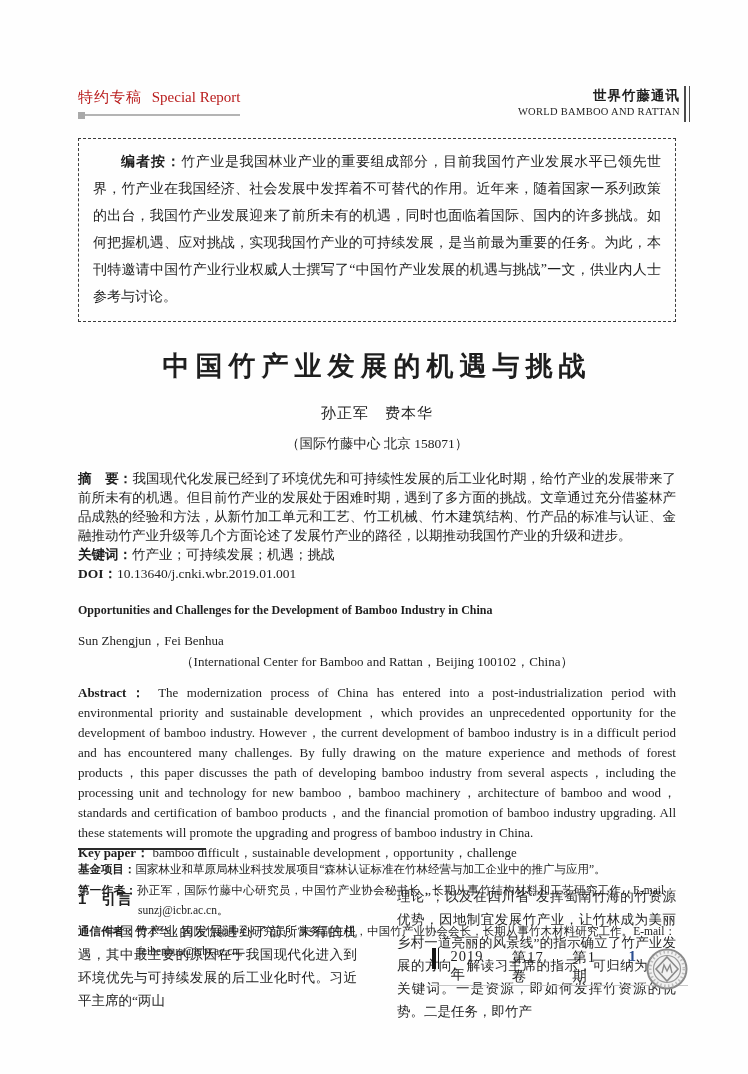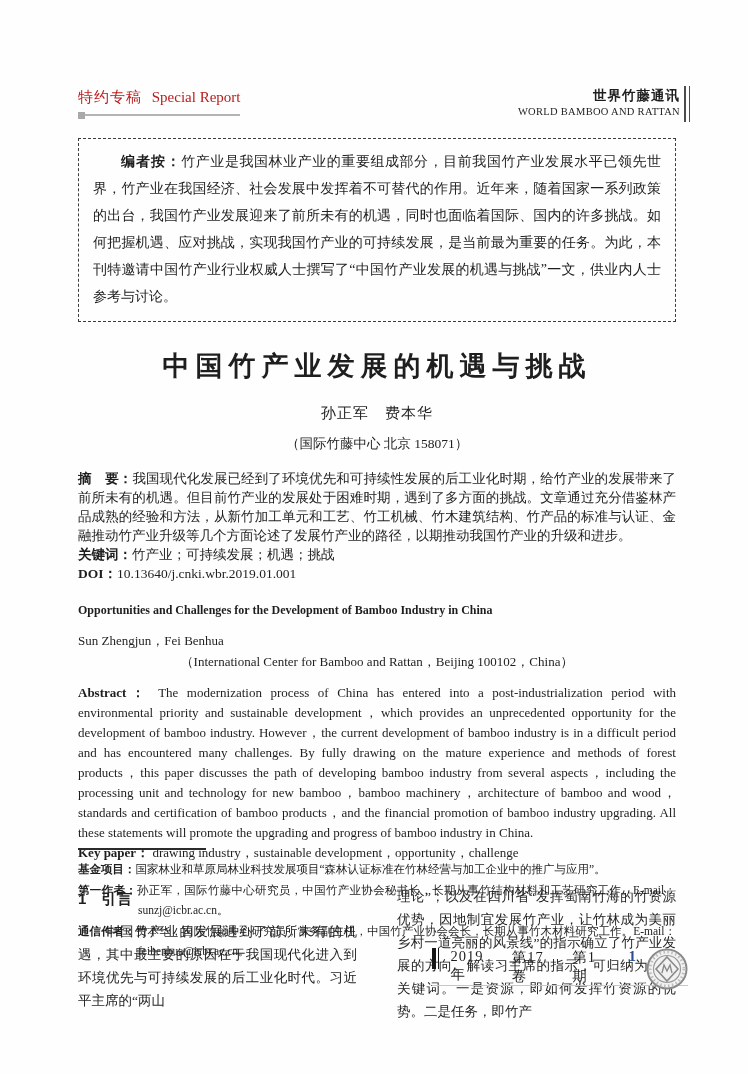--- a/index.html
+++ b/index.html
@@ -105,21 +105,21 @@
       <p><b class="lbl">关键词：</b><span>竹产业；可持续发展；机遇；挑战</span></p>
       <p class="doi-line"><b class="lbl">DOI：</b><span>10.13640/j.cnki.wbr.2019.01.001</span></p>
     </div>
 
     <div class="title-en">Opportunities and Challenges for the Development of Bamboo Industry in China</div>
     <div class="authors-en">Sun Zhengjun，Fei Benhua</div>
     <div class="affil-en">（International Center for Bamboo and Rattan，Beijing 100102，China）</div>
 
     <div class="abs-en">
       <p><b class="lbl">Abstract：</b> <span>The modernization process of China has entered into a post-industrialization period with environmental priority and sustainable development，which provides an unprecedented opportunity for the development of bamboo industry. However，the current development of bamboo industry is in a difficult period and has encountered many challenges. By fully drawing on the mature experience and methods of forest products，this paper discusses the path of developing bamboo industry from several aspects，including the processing unit and technology for new bamboo，bamboo machinery，architecture of bamboo and wood，standards and certification of bamboo products，and the financial promotion of bamboo industry upgrading. All these statements will promote the upgrading and progress of bamboo industry in China.</span></p>
-      <p class="kw-en"><b class="lbl">Key paper：</b> <span>drawing industry，sustainable development，opportunity，challenge</span></p>
+      <p class="kw-en"><b class="lbl">Key paper：</b> <span>bamboo difficult，sustainable development，opportunity，challenge</span></p>
     </div>
 
     <div class="cols">
       <div class="col">
         <div class="sec-head">
           <span class="num">1</span><span>引言</span>
         </div>
         <p class="indent">中国竹产业的发展遇到了前所未有的机遇，其中最主要的原因在于我国现代化进入到环境优先与可持续发展的后工业化时代。习近平主席的“两山</p>
       </div>
       <div class="col">

